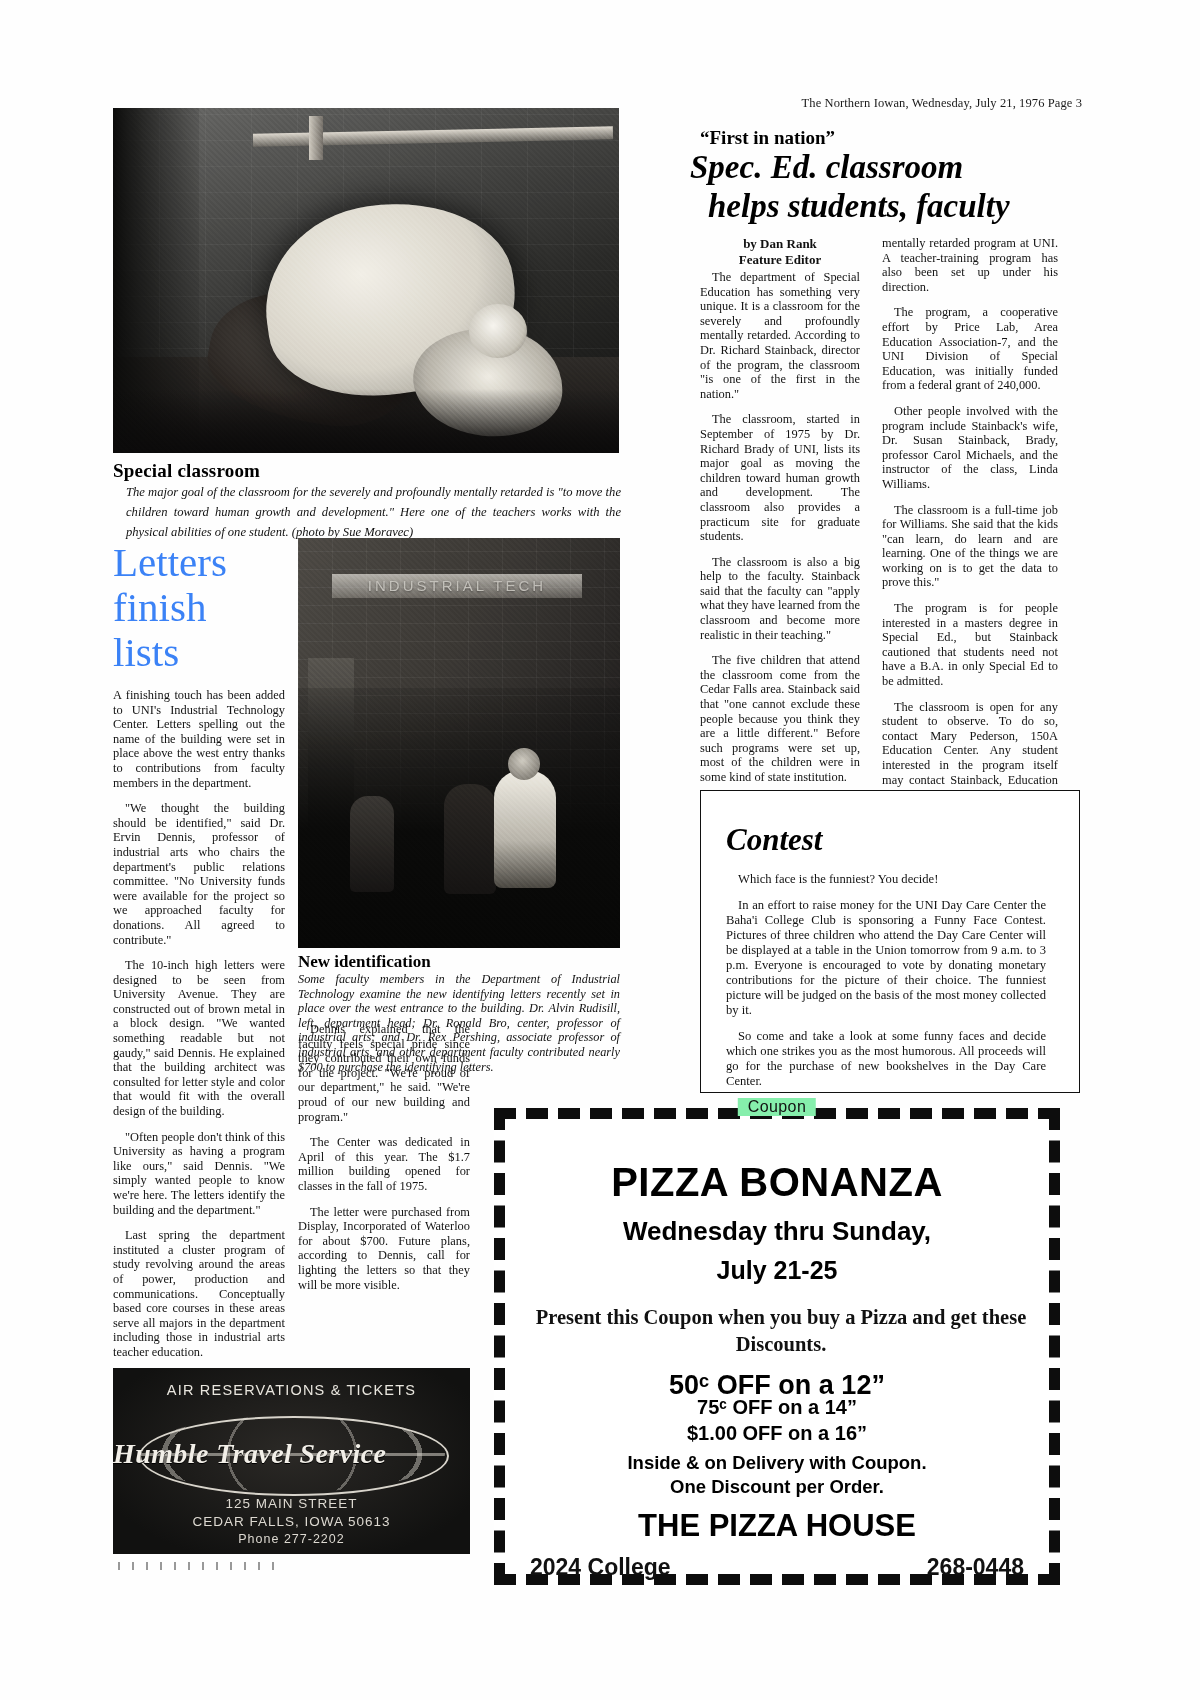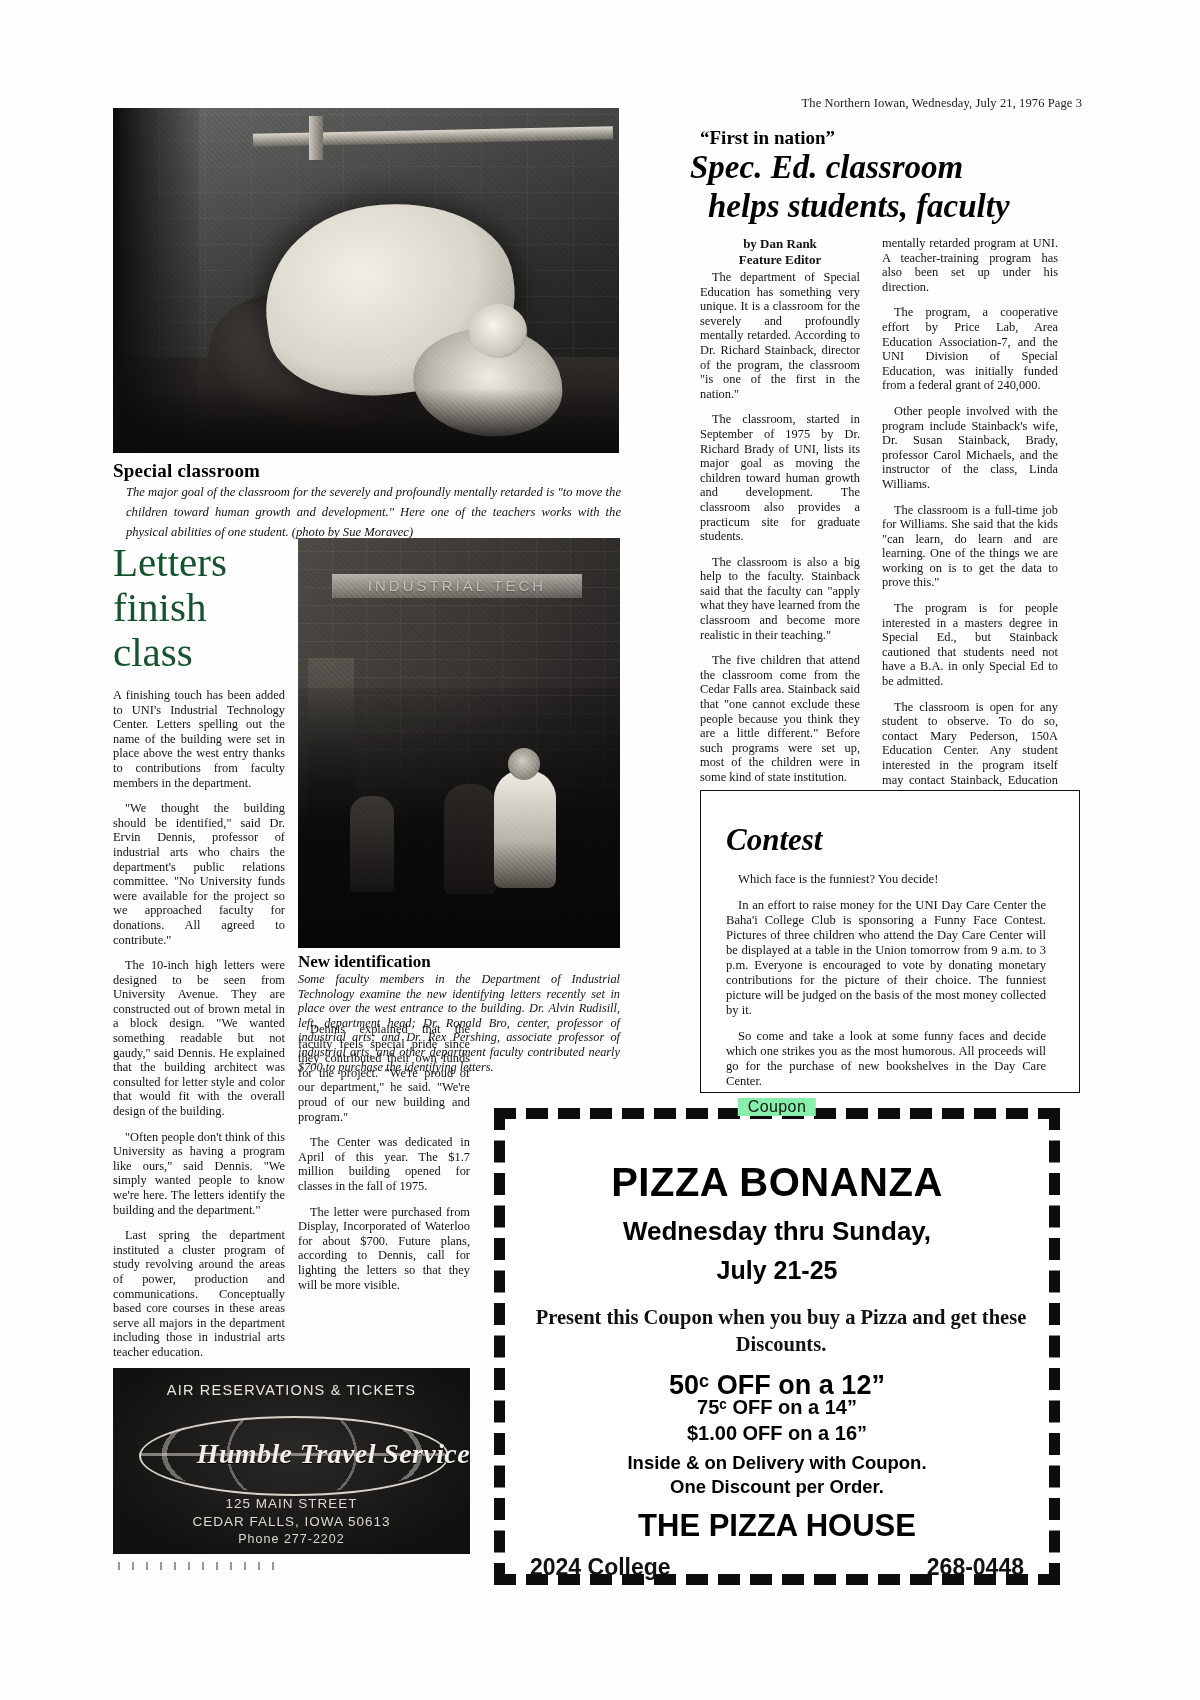--- a/index.html
+++ b/index.html
@@ -123,21 +123,21 @@
 
   
   #letters-head {
     position: absolute;
     left: 113px; top: 540px;
     width: 170px;
     font-family: "Liberation Serif", serif;
     font-size: 41px;
     line-height: 45px;
     font-weight: normal;
-    color: #14532d;
+    color: #3b82f6;
   }
 
   
   .col {
     position: absolute;
     font-family: "Liberation Serif", serif;
     font-size: 12.4px;
     line-height: 14.6px;
     text-align: justify;
     color: #121212;
@@ -351,21 +351,21 @@
   .travel-ad .oval-lines {
     position: absolute; left: 26px; top: 48px; width: 306px; height: 76px;
     border-radius: 50%;
     background:
       linear-gradient(0deg, transparent 48%, rgba(216,212,203,0.55) 48%, rgba(216,212,203,0.55) 51%, transparent 51%),
       radial-gradient(ellipse 60% 100% at 50% 50%, transparent 0 68%, rgba(216,212,203,0.45) 68% 71%, transparent 71%),
       radial-gradient(ellipse 30% 100% at 50% 50%, transparent 0 68%, rgba(216,212,203,0.4) 68% 71%, transparent 71%);
   }
   .travel-ad .brand {
     position: absolute; left: 0; right: 0; top: 70px;
-    text-align: right;
+    text-align: left;
     color: #f2efe8;
     font-family: "Liberation Serif", serif;
     font-style: italic;
     font-weight: bold;
     font-size: 28px;
     letter-spacing: 0.4px;
     text-shadow: 0 1px 0 #000;
   }
   .travel-ad .addr1,
   .travel-ad .addr2,
@@ -409,21 +409,21 @@
     <div class="dark-bottom"></div>
     <div class="grain"></div>
   </div>
 
   <div class="cap-head" id="caption1-head">Special classroom</div>
   <div class="cap-body" id="caption1-body">The major goal of the classroom for the severely and profoundly mentally retarded is "to move the children toward human growth and development." Here one of the teachers works with the physical abilities of one student. (photo by Sue Moravec)</div>
 
   <div id="letters-head">
     <span>Letters</span><br>
     <span>finish</span><br>
-    <span>class</span>
+    <span>lists</span>
   </div>
 
   <div class="col" id="col-letters-1">
     <p class="noind">A finishing touch has been added to UNI's Industrial Technology Center. Letters spelling out the name of the building were set in place above the west entry thanks to contributions from faculty members in the department.</p>
     <p>"We thought the building should be identified," said Dr. Ervin Dennis, professor of industrial arts who chairs the department's public relations committee. "No University funds were available for the project so we approached faculty for donations. All agreed to contribute."</p>
     <p>The 10-inch high letters were designed to be seen from University Avenue. They are constructed out of brown metal in a block design. "We wanted something readable but not gaudy," said Dennis. He explained that the building architect was consulted for letter style and color that would fit with the overall design of the building.</p>
     <p>"Often people don't think of this University as having a program like ours," said Dennis. "We simply wanted people to know we're here. The letters identify the building and the department."</p>
     <p>Last spring the department instituted a cluster program of study revolving around the areas of power, production and communications. Conceptually based core courses in these areas serve all majors in the department including those in industrial arts teacher education.</p>
   </div>
 

